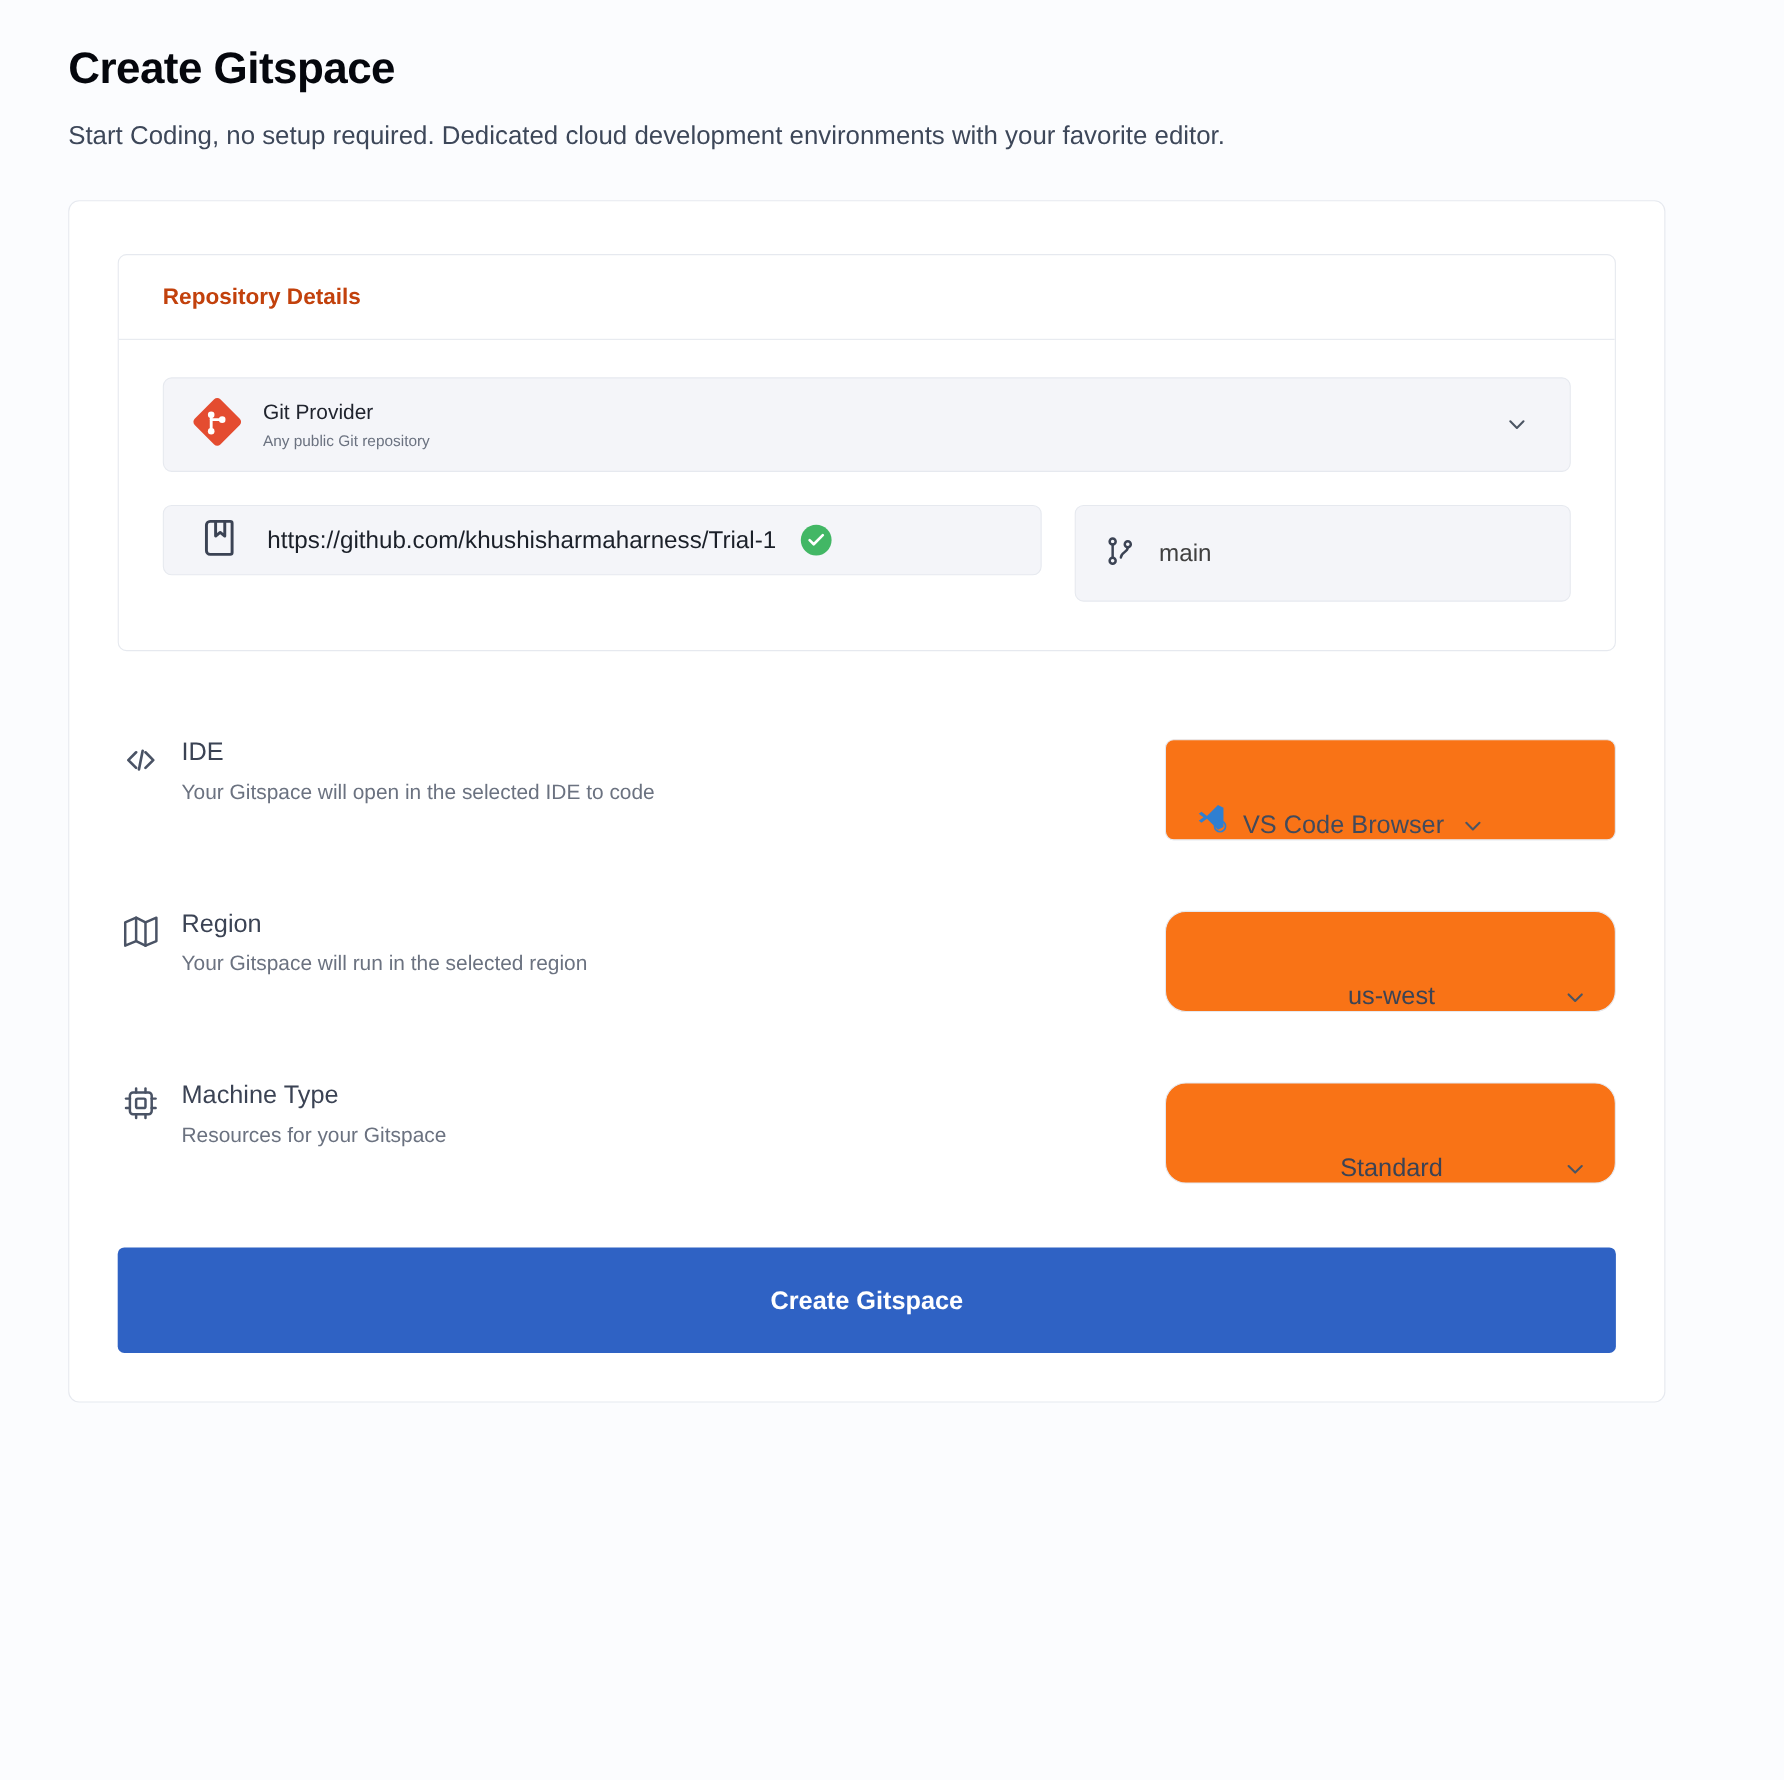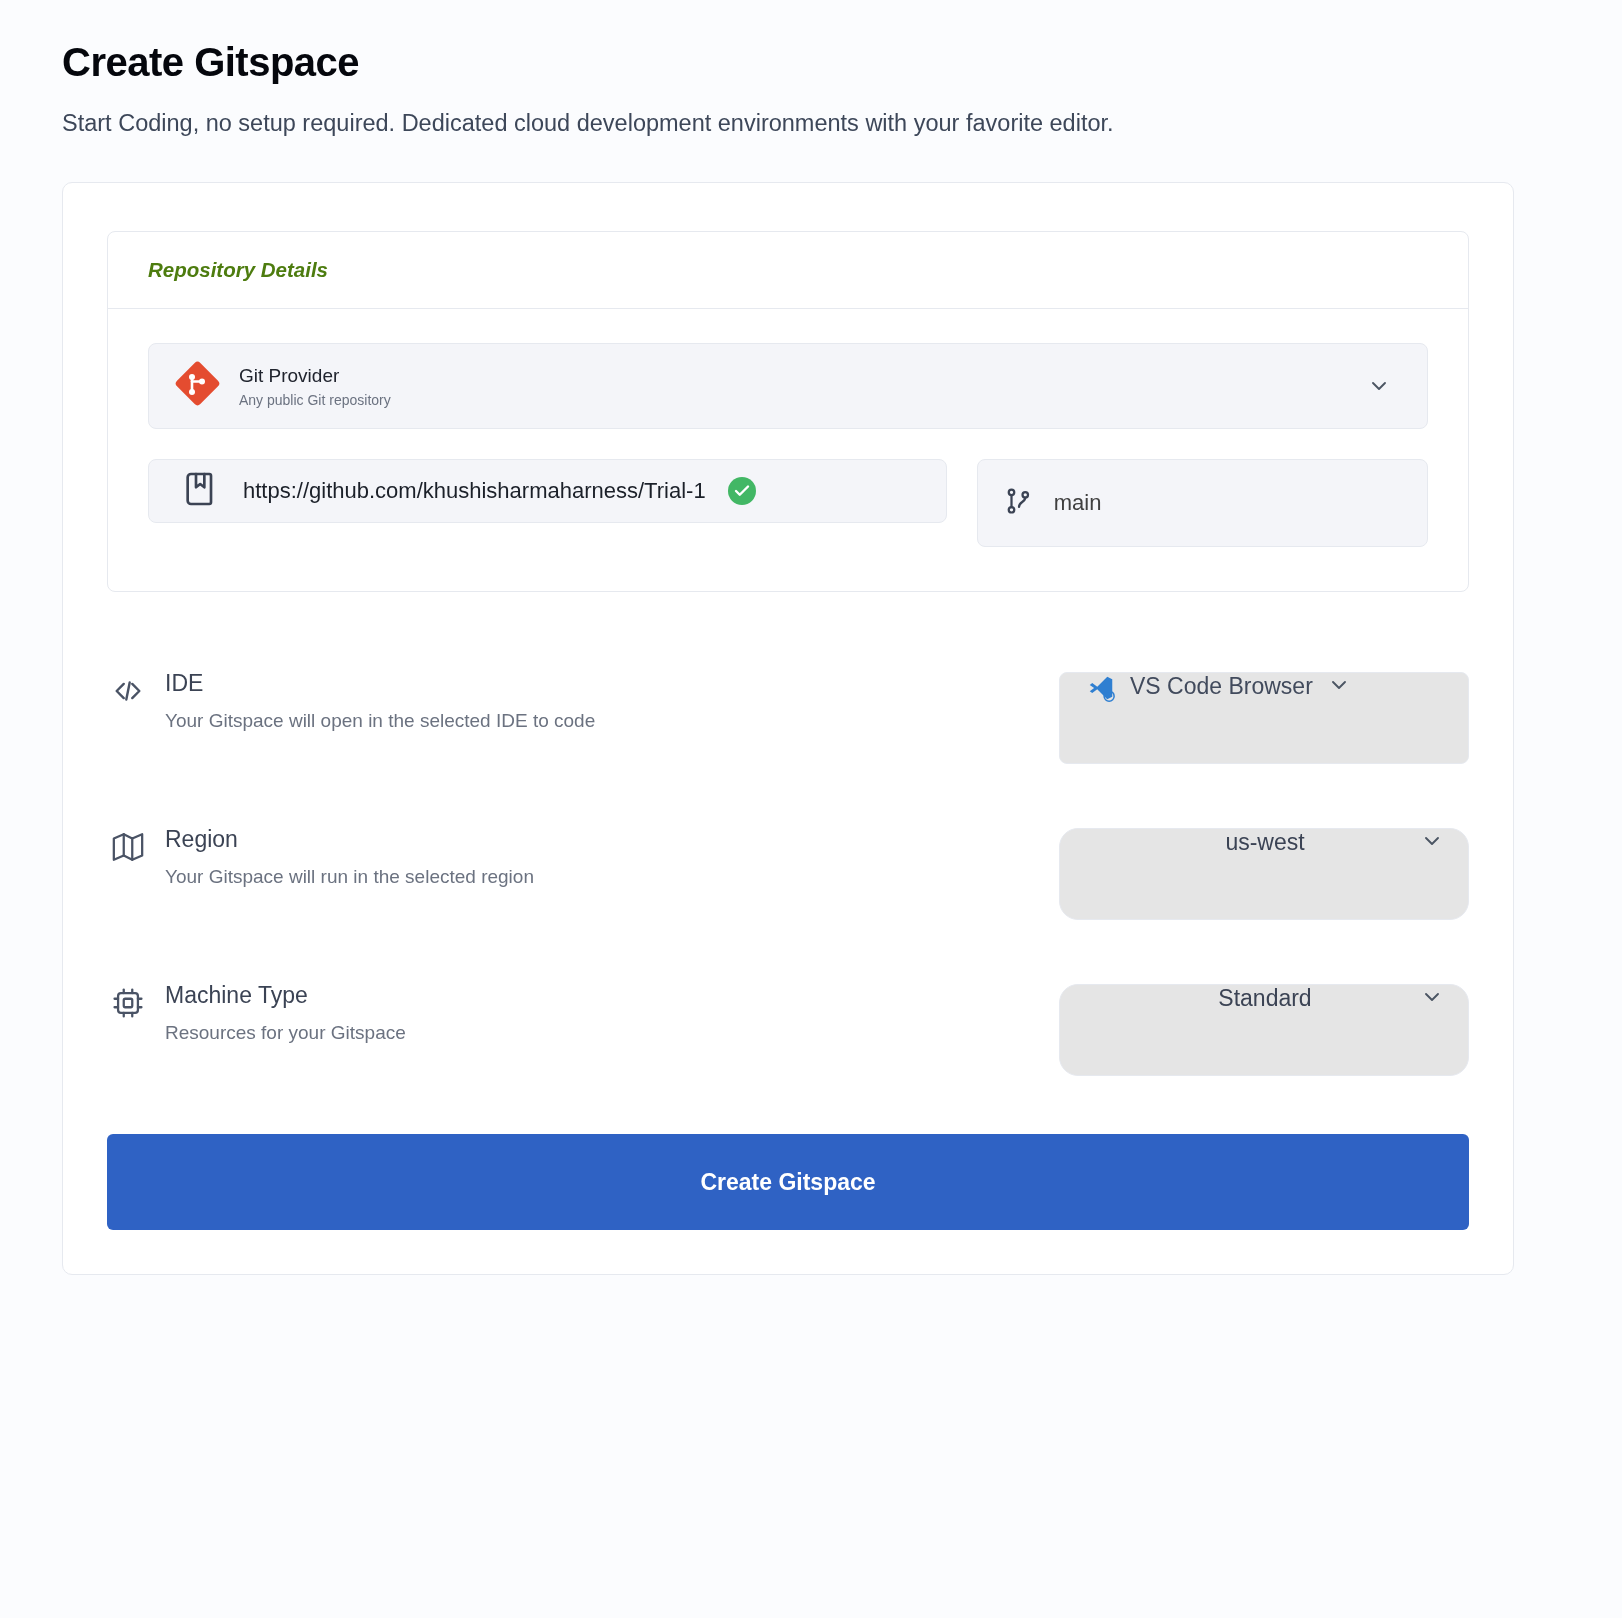--- a/index.html
+++ b/index.html
@@ -43,22 +43,21 @@
     border: 1px solid #e6e9ef;
     border-radius: 8px;
     overflow: hidden;
     background: #fff;
   }
   .repo-card-header {
     padding: 26px 40px;
     border-bottom: 1px solid #e6e9ef;
     font-size: 20.5px;
     font-weight: bold;
-    color: #4d7c0f;
-    font-style: italic;
+    color: #c2410c;
   }
   .repo-card-body {
     padding: 34px 40px 44px 40px;
   }
   .field {
     background: #f4f5f9;
     border: 1px solid #e6e9ef;
     border-radius: 8px;
     display: flex;
     align-items: center;
@@ -148,25 +147,25 @@
     color: #3b4354;
     margin-bottom: 13px;
   }
   .option-desc {
     font-size: 19px;
     color: #6b7280;
   }
   .select {
     width: 410px;
     height: 92px;
-    background: #e5e5e5;
+    background: #f97316;
     border: 1px solid #e6e9ef;
     border-radius: 8px;
     display: flex;
-    align-items: flex-start;
+    align-items: flex-end;
     padding: 0 24px 0 26px;
     gap: 14px;
     flex: 0 0 auto;
     margin-top: 2px;
   }
   .select.centered { justify-content: center; position: relative; border-radius: 19px; }
   .select .select-value {
     font-size: 23px;
     color: #3b4354;
     white-space: nowrap;

